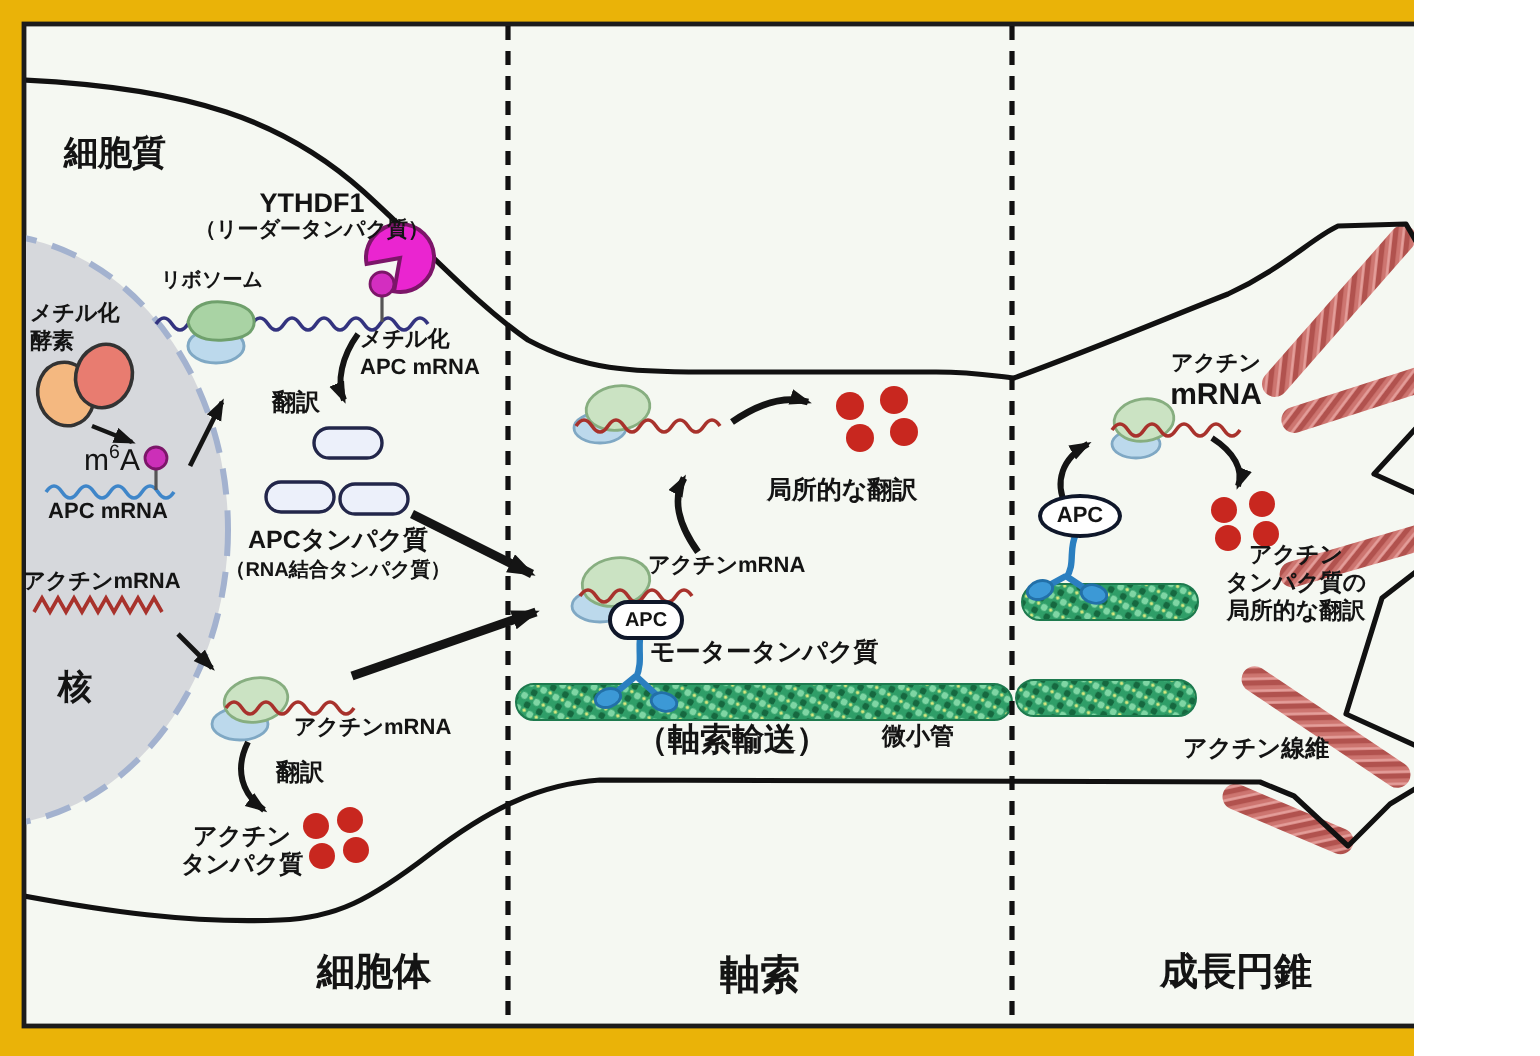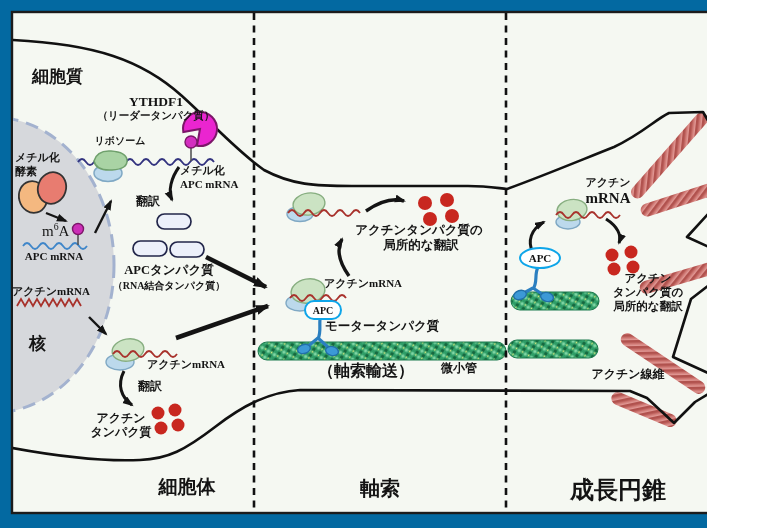--- a/index.html
+++ b/index.html
@@ -1,21 +1,21 @@
 <!DOCTYPE html>
 <html><head>
 <meta charset="utf-8">
 <style>
   html,body{margin:0;padding:0;background:#fff;}
-  #canvas{position:relative;width:707px;height:528px;background:#0369a1;overflow:hidden;
-          font-family:Liberation Serif, serif;}
+  #canvas{position:relative;width:707px;height:528px;background:#eab308;overflow:hidden;
+          font-family:Liberation Sans, sans-serif;}
   #art{position:absolute;left:0;top:0;}
   .lbl{position:absolute;font-weight:bold;color:#141414;white-space:nowrap;line-height:1.1;}
   .c{transform:translateX(-50%);}
-  .pill{position:absolute;background:#ffffff;border:2px solid #0ea5e9;border-radius:12px;
+  .pill{position:absolute;background:#ffffff;border:2px solid #0f172a;border-radius:12px;
         display:flex;align-items:center;justify-content:center;font-weight:bold;color:#141414;}
   sup{font-size:65%;}
 </style>
 </head>
 <body>
 
 <div id="canvas">
 
 <svg id="art" width="770" height="528" viewBox="0 0 770 528">
   <defs>
@@ -165,47 +165,46 @@
       <path d="M366,211 C382,200 394,198 404,201" stroke-width="3.4" marker-end="url(#ah2)"></path>
       <path d="M533,253 C527,241 531,229 544,222" stroke-width="3" marker-end="url(#ah2)"></path>
       <path d="M606,219 C617,226 622,235 619,243" stroke-width="3" marker-end="url(#ah2)"></path>
     </g>
   </g>
 </svg>
 
   <div class="lbl" style="left:32px;top:68px;font-size:17px;">細胞質</div>
   <div class="lbl c" style="left:156px;top:95px;font-size:13.5px;">YTHDF1</div>
   <div class="lbl c" style="left:156px;top:110px;font-size:10.5px;">（リーダータンパク質）</div>
-  <div class="lbl c" style="left:120px;top:135px;font-size:10px;">リボソーム</div>
+  <div class="lbl c" style="left:106px;top:135px;font-size:10px;">リボソーム</div>
   <div class="lbl" style="left:15px;top:151px;font-size:11px;">メチル化</div>
   <div class="lbl" style="left:15px;top:165px;font-size:11px;">酵素</div>
   <div class="lbl" style="left:42px;top:222px;font-size:15px;font-weight:normal;"><span>m</span><sup>6</sup><span>A</span></div>
   <div class="lbl c" style="left:54px;top:250px;font-size:11px;">APC mRNA</div>
   <div class="lbl c" style="left:51px;top:285px;font-size:11px;">アクチンmRNA</div>
   <div class="lbl" style="left:29px;top:335px;font-size:17px;">核</div>
   <div class="lbl" style="left:180px;top:164px;font-size:11px;">メチル化</div>
   <div class="lbl" style="left:180px;top:178px;font-size:11px;">APC mRNA</div>
   <div class="lbl" style="left:136px;top:195px;font-size:12px;">翻訳</div>
   <div class="lbl c" style="left:169px;top:264px;font-size:12.5px;">APCタンパク質</div>
   <div class="lbl c" style="left:169px;top:280px;font-size:10px;">（RNA結合タンパク質）</div>
   <div class="lbl" style="left:147px;top:358px;font-size:11px;">アクチンmRNA</div>
   <div class="lbl" style="left:138px;top:380px;font-size:12px;">翻訳</div>
   <div class="lbl c" style="left:121px;top:412px;font-size:12px;">アクチン</div>
   <div class="lbl c" style="left:121px;top:426px;font-size:12px;">タンパク質</div>
   <div class="lbl" style="left:324px;top:277px;font-size:11px;">アクチンmRNA</div>
   <div class="pill" style="left:304px;top:300px;width:34px;height:16px;font-size:10px;">APC</div>
   <div class="lbl" style="left:325px;top:320px;font-size:12.5px;">モータータンパク質</div>
   <div class="lbl c" style="left:366px;top:362px;font-size:16px;">（軸索輸送）</div>
   <div class="lbl c" style="left:459px;top:362px;font-size:12px;">微小管</div>
-  <div class="lbl c" style="left:419px;top:224px;font-size:12.5px;">アクチンタンパク質の</div>
   <div class="lbl c" style="left:421px;top:239px;font-size:12.5px;">局所的な翻訳</div>
   <div class="lbl c" style="left:608px;top:176px;font-size:11px;">アクチン</div>
   <div class="lbl c" style="left:608px;top:190px;font-size:15px;">mRNA</div>
   <div class="pill" style="left:519px;top:247px;width:38px;height:18px;font-size:11px;border-radius:50%;">APC</div>
   <div class="lbl c" style="left:648px;top:272px;font-size:11.5px;">アクチン</div>
   <div class="lbl c" style="left:648px;top:286px;font-size:11.5px;text-align:center;">タンパク質の</div>
   <div class="lbl c" style="left:648px;top:300px;font-size:11.5px;">局所的な翻訳</div>
   <div class="lbl c" style="left:628px;top:368px;font-size:12px;">アクチン線維</div>
   <div class="lbl c" style="left:187px;top:477px;font-size:19px;">細胞体</div>
   <div class="lbl c" style="left:380px;top:477px;font-size:20px;">軸索</div>
-  <div class="lbl c" style="left:618px;top:477px;font-size:24px;">成長円錐</div>
+  <div class="lbl c" style="left:618px;top:477px;font-size:19px;">成長円錐</div>
 
 </div>
 
 </body></html>

